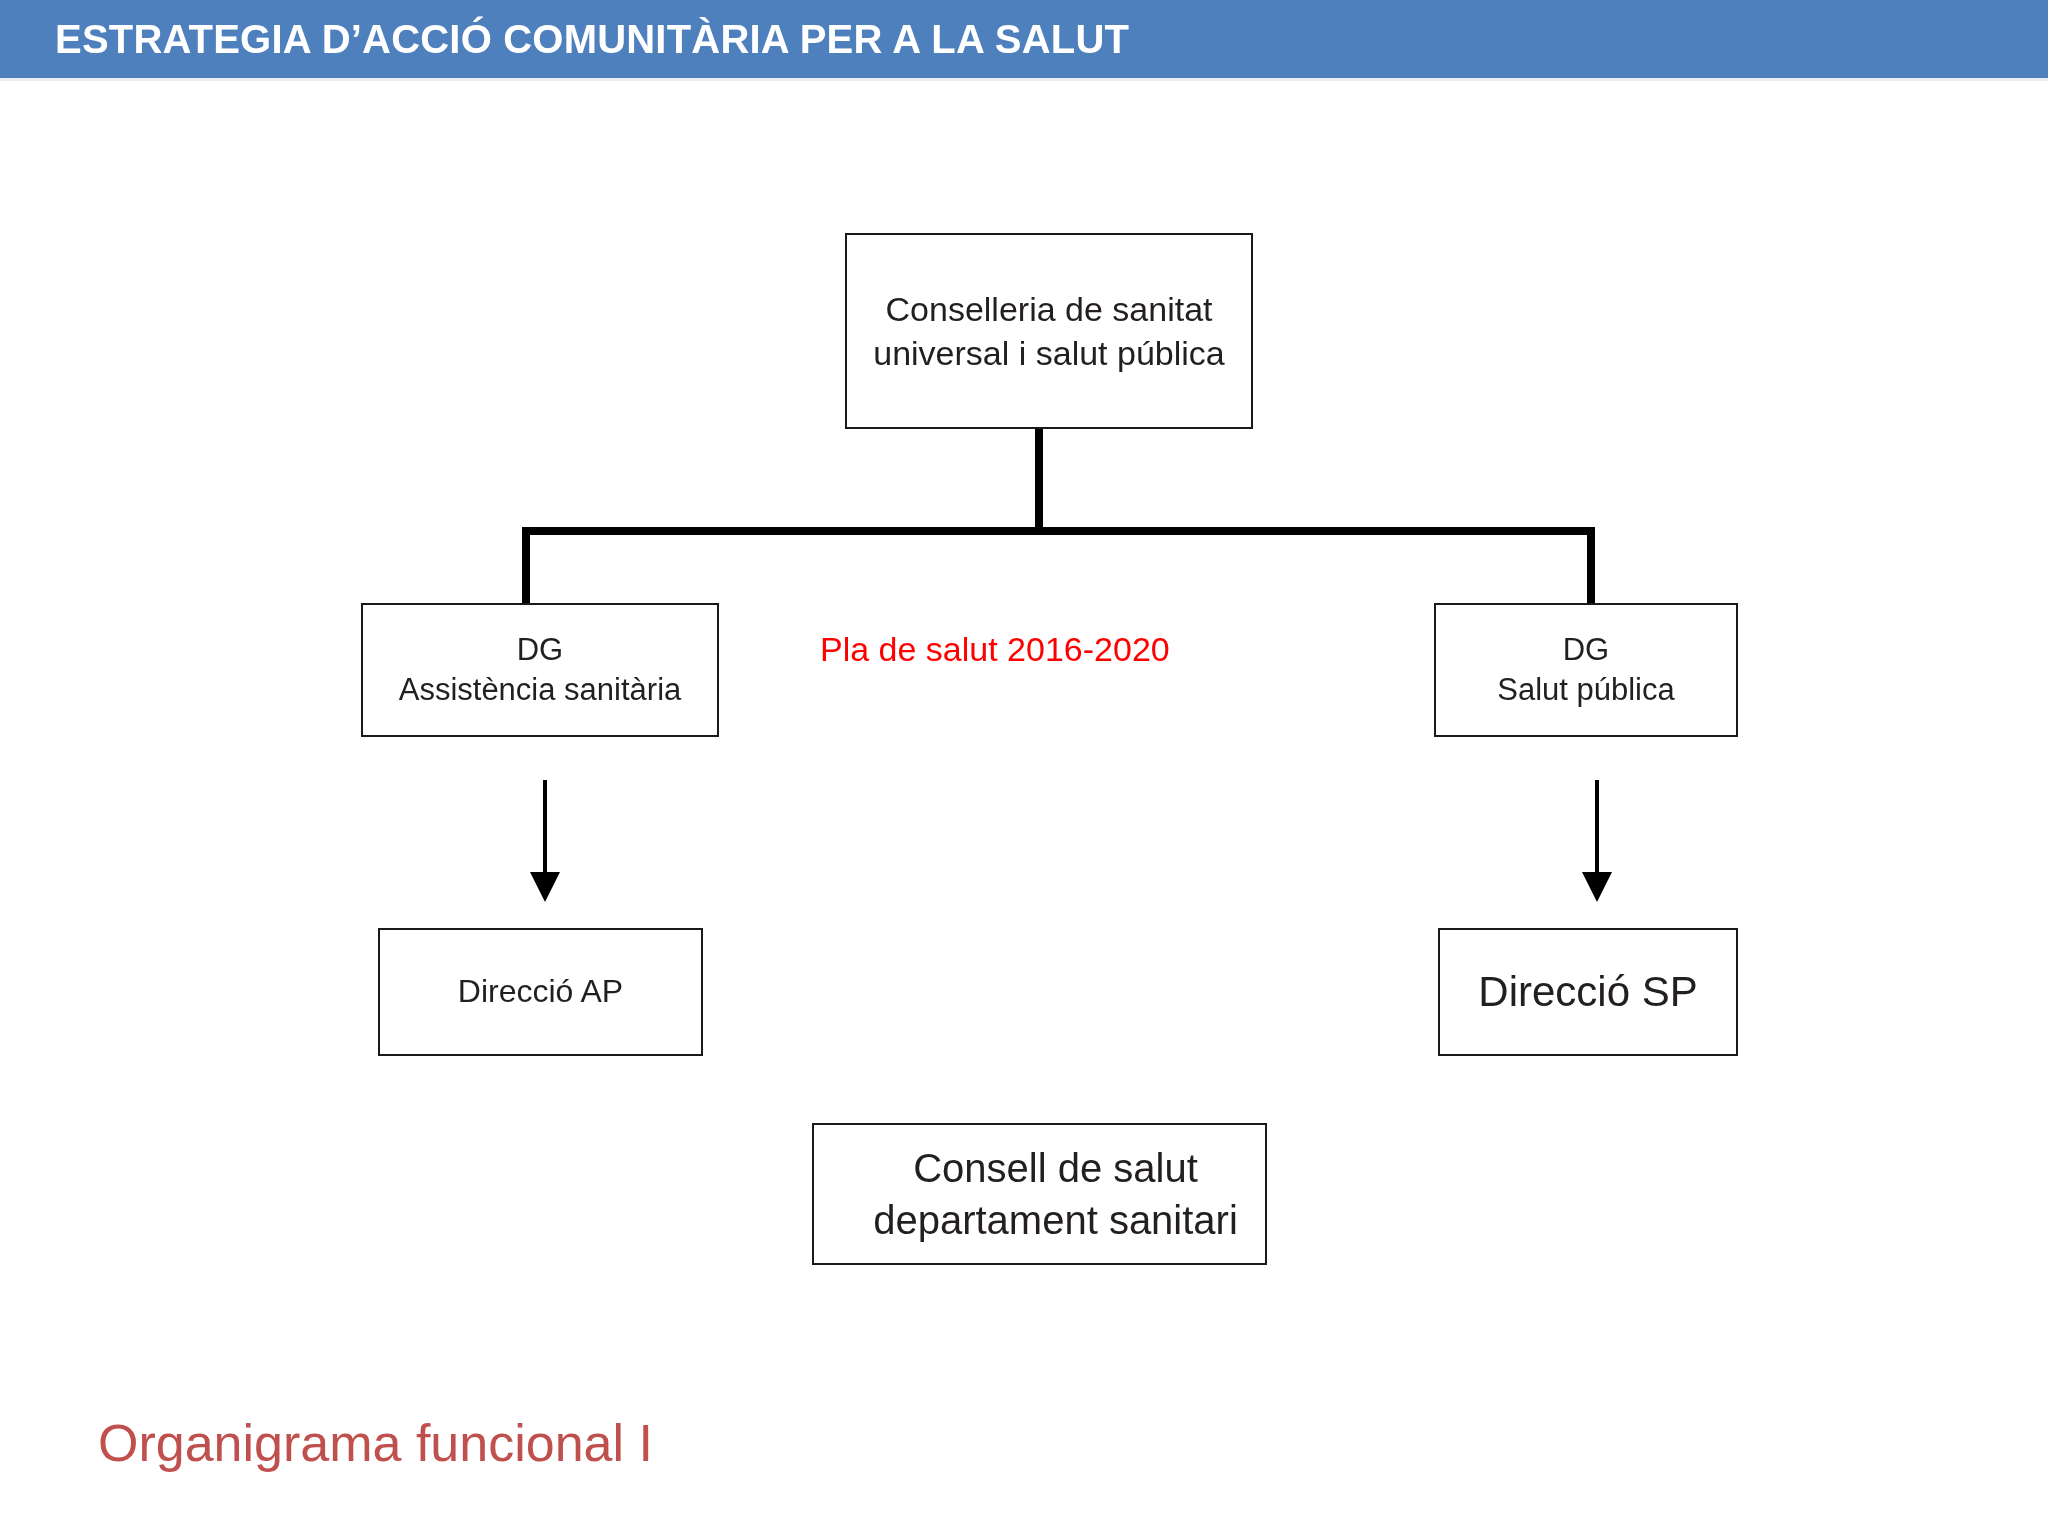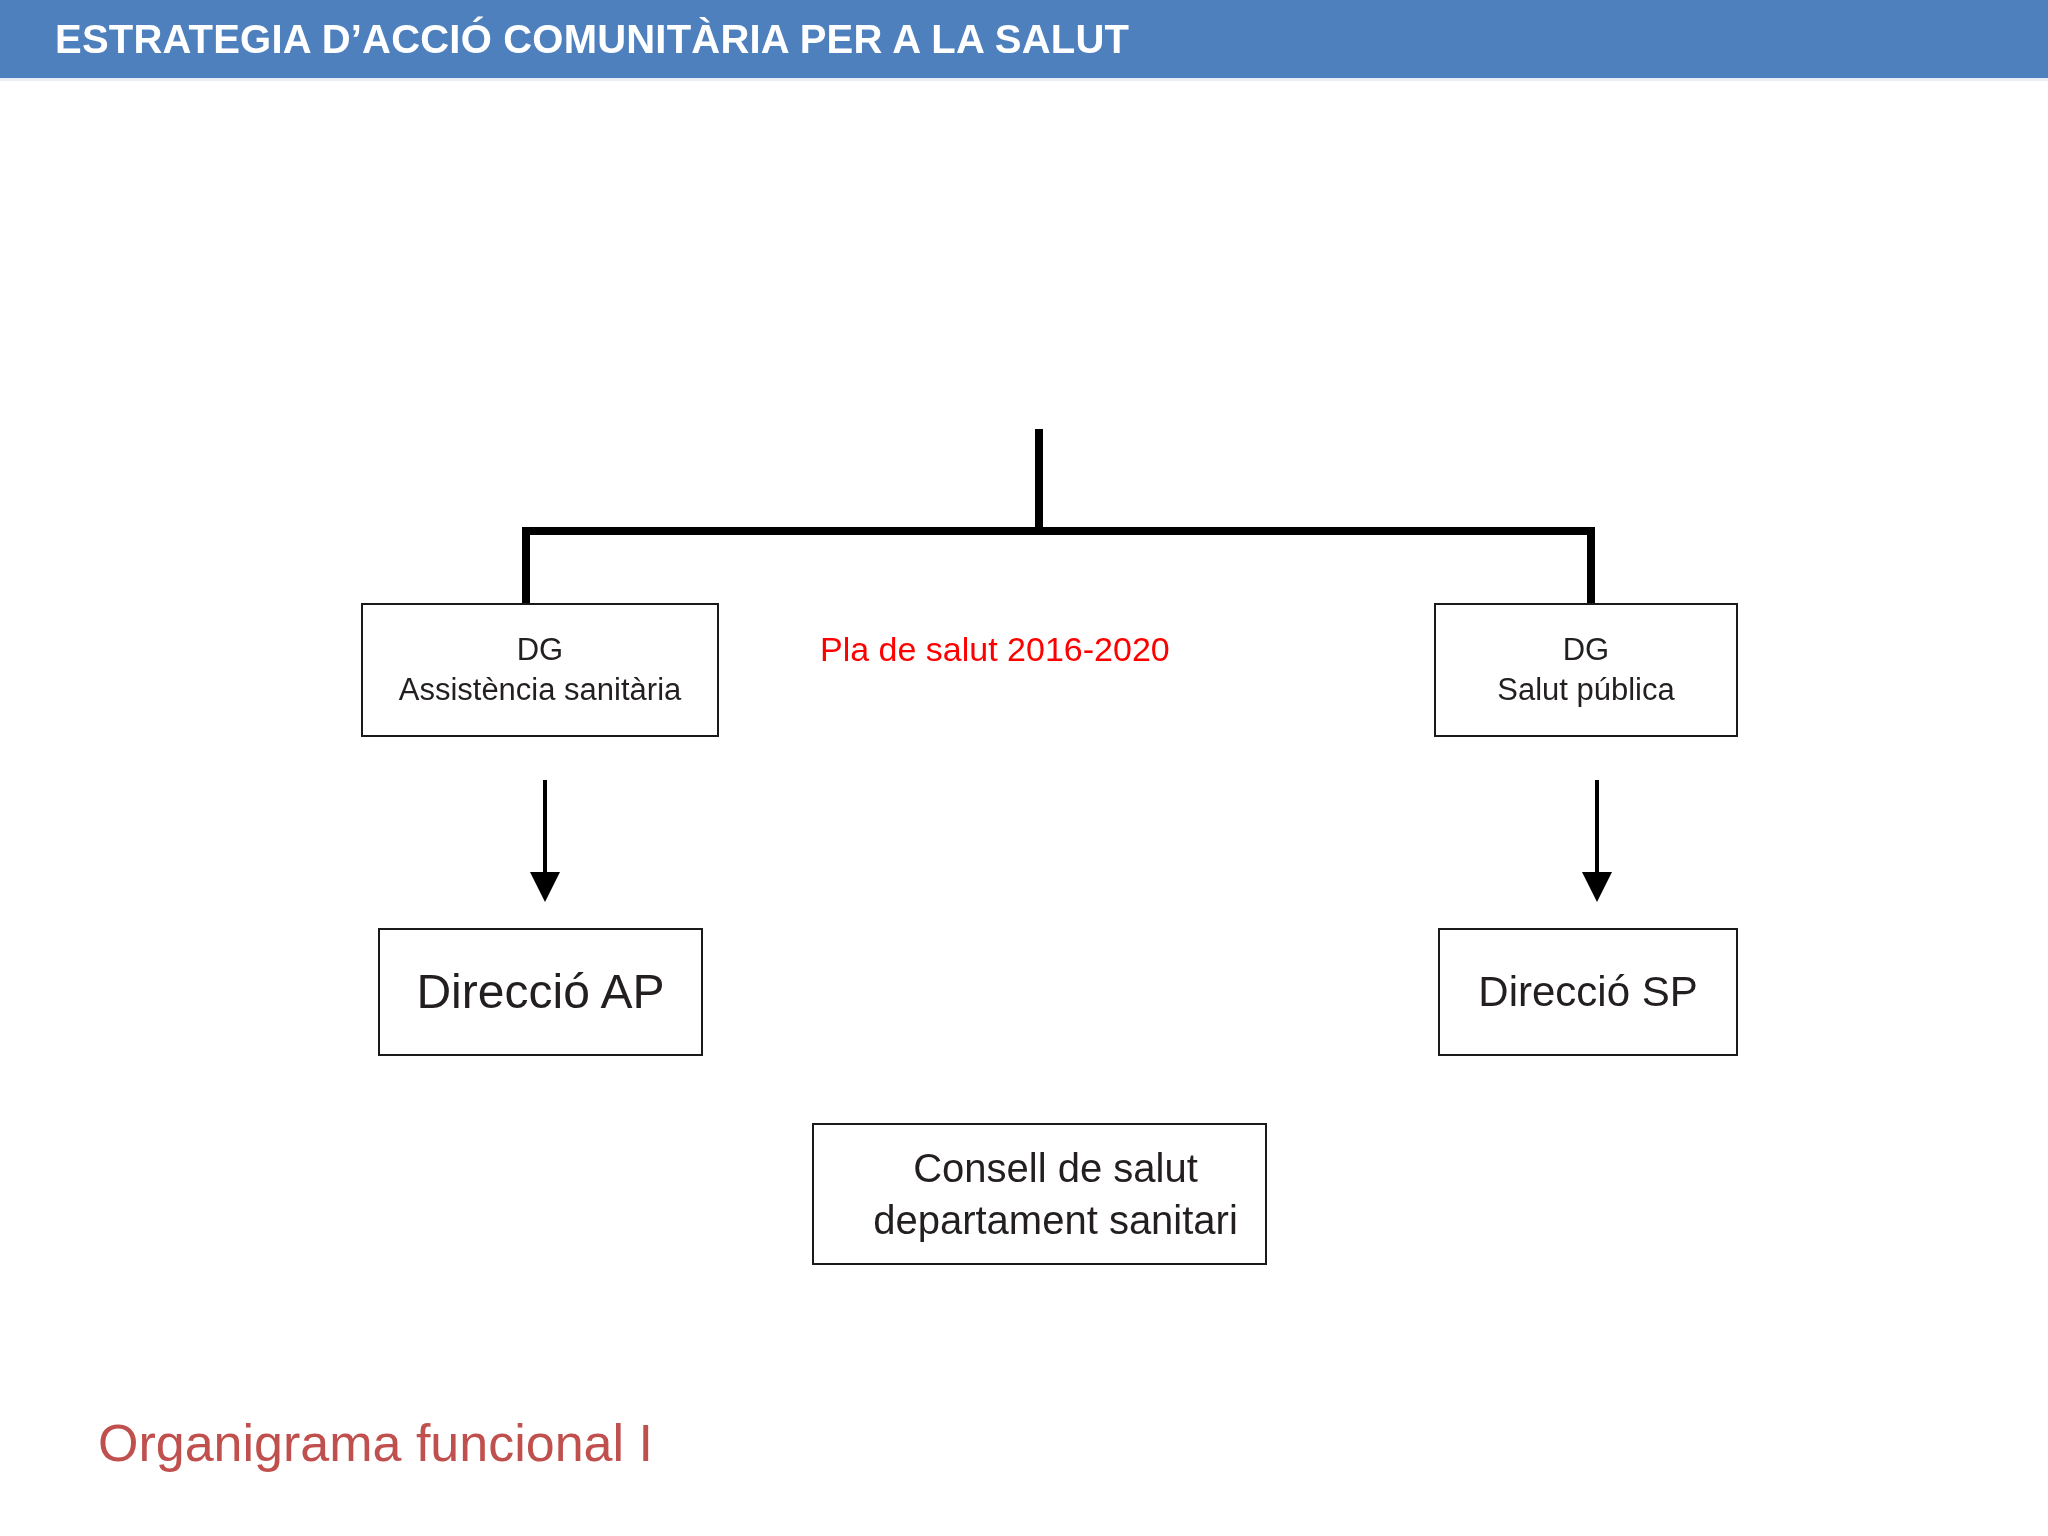--- a/index.html
+++ b/index.html
@@ -85,21 +85,21 @@
     top: 603px;
     width: 304px;
     height: 134px;
     font-size: 31px;
   }
   #box-direccio-ap {
     left: 378px;
     top: 928px;
     width: 325px;
     height: 128px;
-    font-size: 48px;
+    font-size: 32px;
   }
   #box-direccio-sp {
     left: 1438px;
     top: 928px;
     width: 300px;
     height: 128px;
     font-size: 42px;
     text-align: right;
   }
   #box-consell {
@@ -186,20 +186,26 @@
   <svg class="arrow" id="arrow-left" style="left:505px; top:780px;" width="80" height="130" viewBox="0 0 80 130">
     <line x1="40" y1="0" x2="40" y2="96" stroke="#000000" stroke-width="4"></line>
     <polygon points="40,122 25,92 55,92" fill="#000000"></polygon>
   </svg>
 
   <svg class="arrow" id="arrow-right" style="left:1557px; top:780px;" width="80" height="130" viewBox="0 0 80 130">
     <line x1="40" y1="0" x2="40" y2="96" stroke="#000000" stroke-width="4"></line>
     <polygon points="40,122 25,92 55,92" fill="#000000"></polygon>
   </svg>
 
+  <div class="box" id="box-conselleria">
+    <div class="lines">
+      <div>Conselleria de sanitat</div>
+      <div>universal i salut pública</div>
+    </div>
+  </div>
 
   <div class="box" id="box-dg-assistencia">
     <div class="lines">
       <div>DG</div>
       <div>Assistència sanitària</div>
     </div>
   </div>
 
   <div class="box" id="box-dg-salut">
     <div class="lines">

